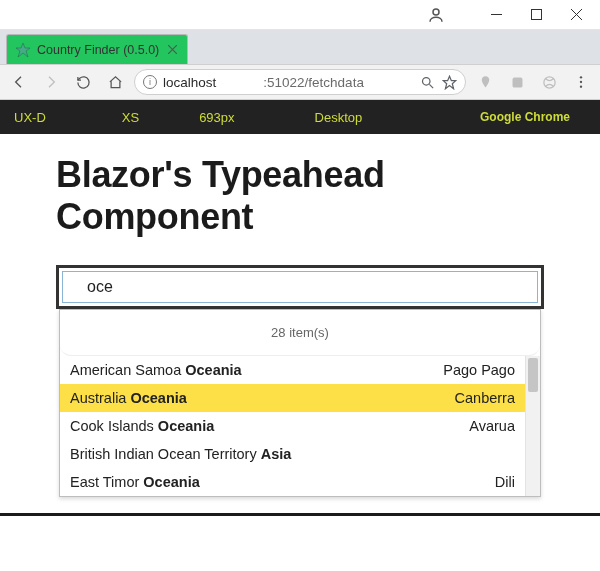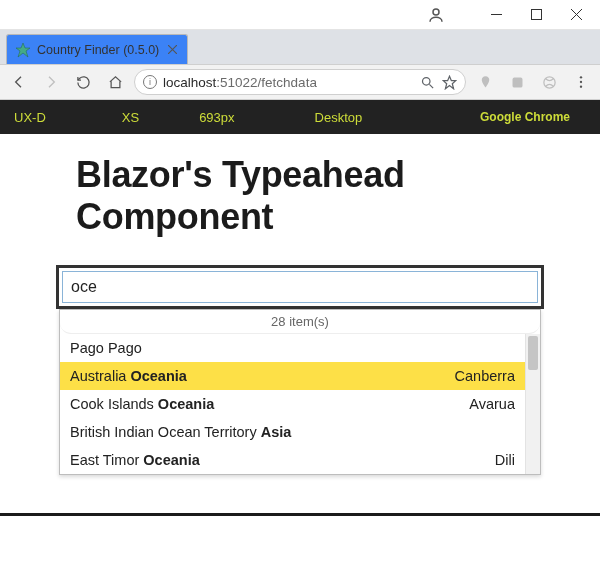--- a/index.html
+++ b/index.html
@@ -5,50 +5,50 @@
   * { box-sizing: border-box; margin: 0; padding: 0; }
   html, body { width: 600px; height: 571px; font-family: "Segoe UI", Arial, sans-serif; background: #fff; overflow: hidden; }
 
   
   .titlebar { height: 30px; background: #fff; display: flex; align-items: center; justify-content: flex-end; padding-right: 4px; border-bottom: 1px solid #e4e4e4; }
   .titlebar .user { width: 22px; height: 22px; color: #555; margin-right: auto; margin-left: 425px; display:flex; align-items:center; justify-content:center; }
   .winbtn { width: 40px; height: 30px; display: flex; align-items: center; justify-content: center; color: #333; }
   .winbtn svg { width: 11px; height: 11px; }
 
   .tabstrip { height: 34px; background: #dee1e6; display: flex; align-items: flex-end; padding-left: 6px; }
-  .tab { height: 30px; background: #3b82f6; border: 1px solid #b8b8b8; border-bottom: none; border-top-left-radius: 3px; border-top-right-radius: 3px; display: flex; align-items: center; padding: 0 8px; gap: 6px; min-width: 180px; }
+  .tab { height: 30px; background: #22c55e; border: 1px solid #b8b8b8; border-bottom: none; border-top-left-radius: 3px; border-top-right-radius: 3px; display: flex; align-items: center; padding: 0 8px; gap: 6px; min-width: 180px; }
   .tab .favicon { width: 16px; height: 16px; }
   .tab .title { font-size: 12.5px; color: #333; flex: 1; white-space: nowrap; overflow: hidden; }
   .tab .close { width: 14px; height: 14px; display: flex; align-items:center; justify-content:center; color:#555; }
 
   .addrrow { height: 36px; background: #f2f2f2; border-top: 1px solid #cfcfcf; border-bottom: 1px solid #cfcfcf; display: flex; align-items: center; padding: 0 6px; gap: 6px; }
   .iconbtn { width: 26px; height: 26px; display: flex; align-items: center; justify-content: center; color: #555; border-radius: 50%; }
   .iconbtn.light { color: #bfbfbf; }
   .addrbar { flex: 1; height: 26px; border: 1px solid #cfcfcf; border-radius: 13px; background: #fff; display: flex; align-items: center; padding: 0 8px; gap: 6px; }
   .addrbar .info { width: 14px; height: 14px; border: 1.3px solid #777; border-radius: 50%; font-size: 9px; color:#777; display:flex; align-items:center; justify-content:center; }
   .addrbar .urltext { font-size: 13.5px; color: #2a2a2a; }
   .addrbar .urltext .host { color: #2a2a2a; }
-  .addrbar .urltext .path { color: #6a6a6a; }
+  .addrbar .urltext .path { color: #6a6a6a; padding-left: 47px; }
   .addrbar .spacer { flex: 1; }
   .addrbar .ricon { width: 16px; height: 16px; color: #5f6368; display:flex; align-items:center; justify-content:center;}
 
   
   .uxbar { height: 34px; background: #222; color: #cddc39; display: flex; align-items: center; font-size: 13px; font-weight: 500; }
   .uxbar .seg { padding: 0 20px; }
   .uxbar .seg.first { padding-left: 14px; }
 
   .page { padding: 20px 56px 0 56px; position: relative; }
-  .heading { font-size: 36px; font-weight: 600; color: #1b1b1b; line-height: 1.18; letter-spacing: -0.3px; margin-left: 20px; }
+  .heading { font-size: 36px; font-weight: 600; color: #1b1b1b; line-height: 1.18; letter-spacing: -0.3px; }
 
   .typeahead { margin-top: 26px; position: relative; }
   .ta-input-wrap { border: 3px solid #333; padding: 3px; background: #fff; }
-  .ta-input { width: 100%; border: 1px solid #8ab4d8; outline: none; font-size: 16px; padding: 6px 8px; font-family: inherit; color: #222; }
+  .ta-input { width: 100%; border: 1px solid #8ab4d8; outline: none; font-size: 16px; padding: 6px 24px; font-family: inherit; color: #222; }
 
   .dropdown { position: absolute; left: 3px; right: 3px; top: 44px; background: #fff; border: 1px solid #bdbdbd; box-shadow: 0 2px 4px rgba(0,0,0,0.15); z-index: 10; }
-  .dd-header { text-align: center; font-size: 13px; color: #666; padding: 4px 0; border-bottom: 1px solid #eee; border-radius: 11px; }
+  .dd-header { text-align: center; font-size: 13px; color: #666; padding: 15px 0; border-bottom: 1px solid #eee; border-radius: 11px; }
   .dd-body { display: flex; }
   .dd-list { flex: 1; }
   .dd-item { display: flex; align-items: center; padding: 6px 10px; font-size: 14.5px; color: #222; }
   .dd-item.active { background: #fde047; }
   .dd-item .left { flex: 1; }
   .dd-item .left b { font-weight: 700; }
   .dd-item .right { color: #222; font-size: 14.5px; }
   .dd-scroll { width: 15px; background: #f1f1f1; border-left: 1px solid #e3e3e3; position: relative; }
   .dd-thumb { position: absolute; left: 2px; right: 2px; top: 2px; height: 34px; background: #c5c5c5; border-radius: 2px; }
 
@@ -179,20 +179,21 @@
   <div class="typeahead">
     <div class="hr-under"></div>
     <div class="ta-input-wrap">
       <input class="ta-input" type="text" value="oce" style="">
     </div>
     <div class="dropdown">
       <div class="dd-header">28 item(s)</div>
       <div class="dd-body">
         <div class="dd-list">
             <div class="dd-item">
+              <span class="left">American Samoa <b>Oceania</b></span>
               <span class="right">Pago Pago</span>
             </div>
             <div class="dd-item active">
               <span class="left">Australia <b>Oceania</b></span>
               <span class="right">Canberra</span>
             </div>
             <div class="dd-item">
               <span class="left">Cook Islands <b>Oceania</b></span>
               <span class="right">Avarua</span>
             </div>

